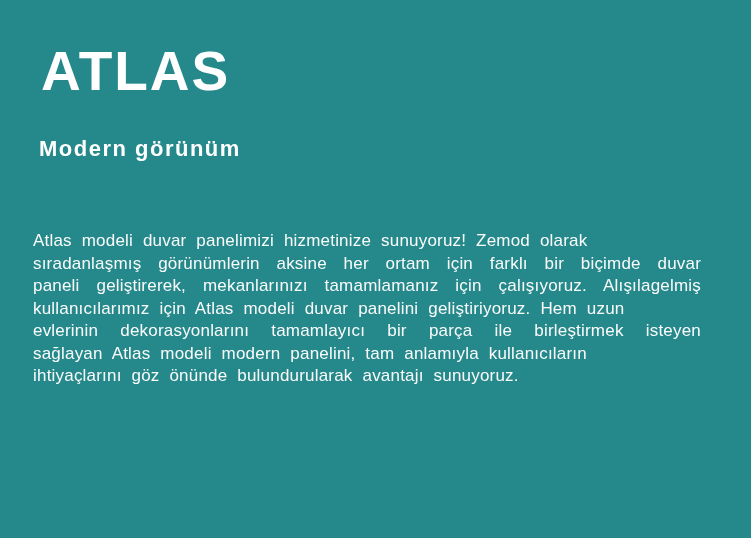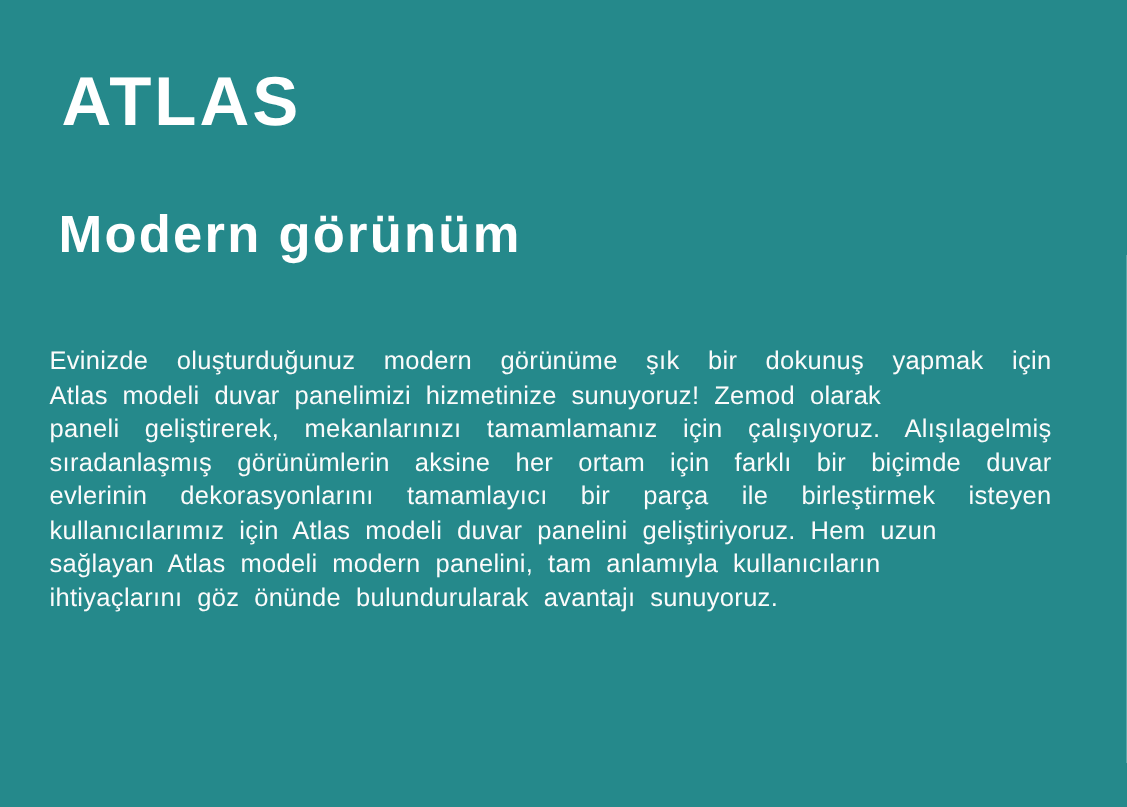--- a/index.html
+++ b/index.html
@@ -12,32 +12,32 @@
     height: 538px;
     background: #25898b;
     overflow: hidden;
     font-family: "Liberation Sans", sans-serif;
   }
   .title {
     position: absolute;
     left: 41px;
     top: 44px;
     margin: 0;
-    font-size: 46px;
+    font-size: 55px;
     line-height: 1;
     font-weight: 700;
     letter-spacing: 2px;
     color: #ffffff;
   }
   .subtitle {
     position: absolute;
     left: 39px;
     top: 136px;
     margin: 0;
-    font-size: 35px;
+    font-size: 22px;
     line-height: 1.2;
     font-weight: 700;
     letter-spacing: 1.5px;
     color: #ffffff;
   }
   .paragraph {
     position: absolute;
     left: 33px;
     top: 230px;
     width: 668px;
@@ -57,22 +57,21 @@
     text-align-last: justify;
   }
 </style>
 </head>
 <body>
 
 <div class="page" style="background: rgb(37, 137, 139);">
   <h1 class="title">ATLAS</h1>
   <h2 class="subtitle">Modern görünüm</h2>
   <div class="paragraph" id="paragraph">
-      <div class="para-line stretch">Evinizde oluşturduğunuz modern görünüme şık bir dokunuş yapmak için</div>
       <div class="para-line">Atlas modeli duvar panelimizi hizmetinize sunuyoruz! Zemod olarak</div>
+      <div class="para-line stretch">sıradanlaşmış görünümlerin aksine her ortam için farklı bir biçimde duvar</div>
       <div class="para-line stretch">paneli geliştirerek, mekanlarınızı tamamlamanız için çalışıyoruz. Alışılagelmiş</div>
-      <div class="para-line stretch">sıradanlaşmış görünümlerin aksine her ortam için farklı bir biçimde duvar</div>
+      <div class="para-line">kullanıcılarımız için Atlas modeli duvar panelini geliştiriyoruz. Hem uzun</div>
       <div class="para-line stretch">evlerinin dekorasyonlarını tamamlayıcı bir parça ile birleştirmek isteyen</div>
-      <div class="para-line">kullanıcılarımız için Atlas modeli duvar panelini geliştiriyoruz. Hem uzun</div>
       <div class="para-line">sağlayan Atlas modeli modern panelini, tam anlamıyla kullanıcıların</div>
       <div class="para-line">ihtiyaçlarını göz önünde bulundurularak avantajı sunuyoruz.</div>
     </div>
 </div>
 
 </body></html>

